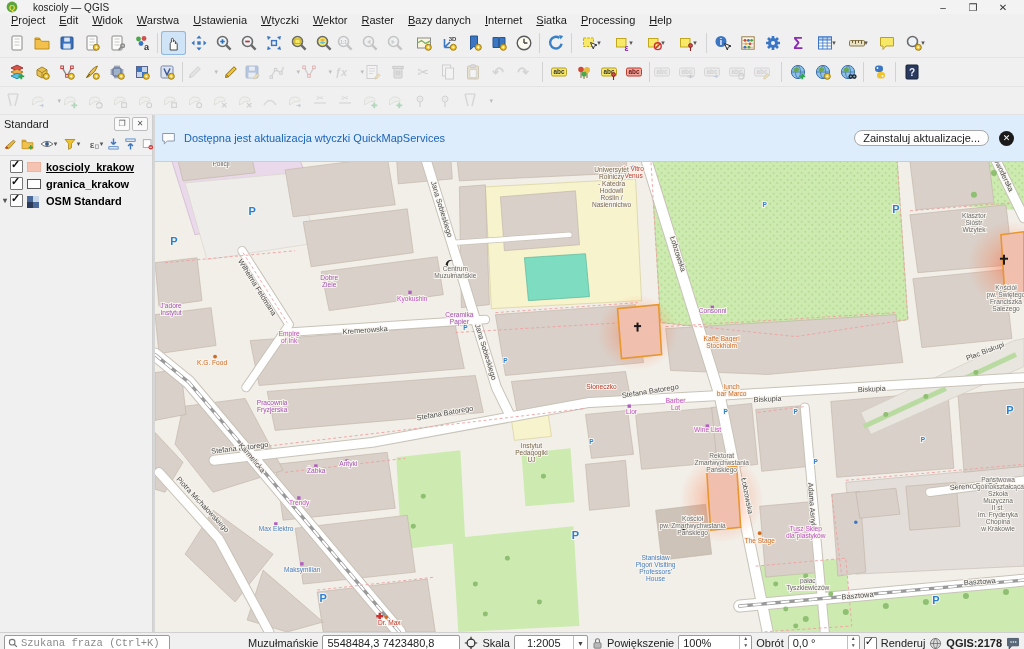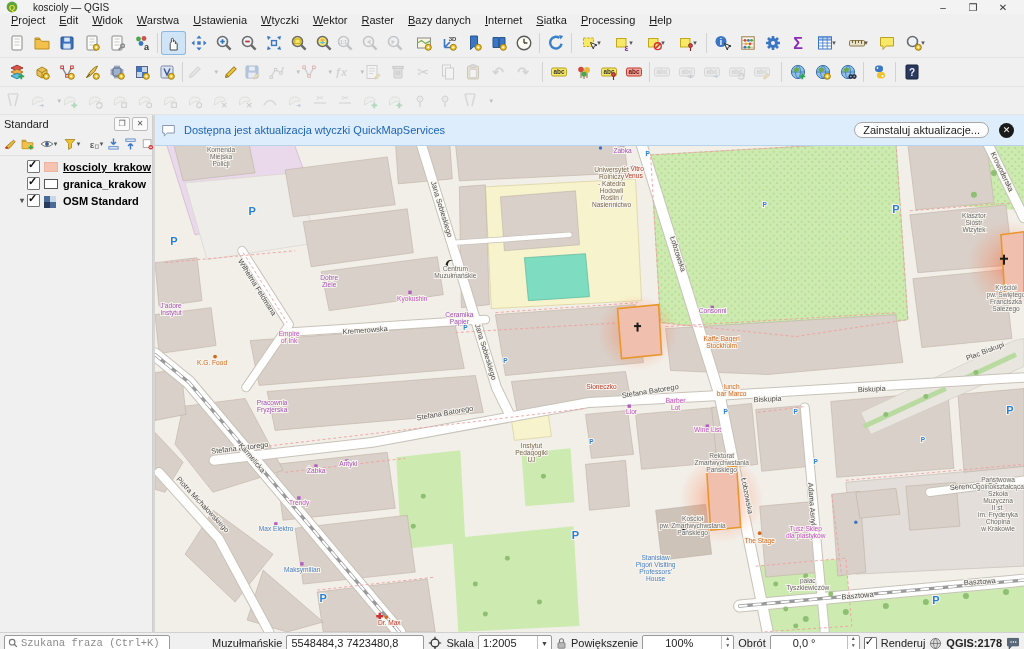--- a/index.html
+++ b/index.html
@@ -24,46 +24,46 @@
   #main{display:flex;height:517px;}
   #panel{width:152px;background:#f0f0f0;border-right:1px solid #cfcfcf;display:flex;flex-direction:column;}
   #phead{height:18px;display:flex;align-items:center;padding:0 4px;font-size:11px;color:#222;}
   #phead .spacer{flex:1;}
   .pwbtn{width:14px;height:12px;font-size:8px;color:#555;text-align:center;border:1px solid #bbb;border-radius:2px;margin-left:2px;background:#fafafa;line-height:11px;}
   #ptools{height:22px;display:flex;align-items:center;padding:0 2px;border-bottom:1px solid #e0e0e0;}
   #ptools .tbtn{width:17px;height:20px;}
   #ptools .tbtn.hasdd{width:23px;}
   #ptools svg{transform:scale(.82);}
   #ltree{flex:1;padding-top:2px;}
-  .lrow{display:flex;align-items:center;height:17px;padding-left:17px;font-size:11px;font-weight:bold;color:#000;}
+  .lrow{display:flex;align-items:center;height:17px;padding-left:0;font-size:11px;font-weight:bold;color:#000;}
   .lrow .arr{width:10px;font-size:8px;color:#555;text-align:center;}
   .lrow .cb{width:11px;height:11px;border:1px solid #777;background:#fff;margin-right:4px;position:relative;border-radius:1px;}
   .lrow .cb.on:after{content:"✓";position:absolute;left:0px;top:-3px;font-size:11px;color:#111;}
   .lrow .sw{width:14px;height:10px;margin-right:5px;flex:0 0 auto;}
   .lrow .nm.sel{text-decoration:underline;}
   #splitter{width:2px;background:#d6d6d6;}
   #canvas{flex:1;position:relative;background:#f2efe9;}
   #notif{position:absolute;left:0;top:0;right:0;height:22px;background:#ddedfb;border-bottom:1px solid #b7d3ec;
-    display:flex;align-items:center;padding:4px 6px;z-index:5;font-size:11px;}
+    display:flex;align-items:center;padding:12px 6px;z-index:5;font-size:11px;}
   #notif .txt{color:#1c63b8;margin-left:8px;flex:1;}
   #notif .nbtn{background:#fdfdfd;border:1px solid #a8a8a8;border-radius:8px;font-size:11px;padding:1px 8px;color:#222;margin-right:10px;}
   #notif .ncls{width:15px;height:15px;border-radius:50%;background:#1a1a1a;color:#fff;font-size:9px;line-height:15px;text-align:center;margin-right:4px;}
   #mapsvg{position:absolute;inset:0;width:100%;height:100%;}
   
   #status{height:20px;display:flex;align-items:center;background:#f0f0f0;border-top:1px solid #d0d0d0;font-size:11px;color:#222;padding:0 4px;gap:4px;}
   #searchbox{width:158px;height:15px;border:1px solid #9a9a9a;border-radius:2px;background:#fff;display:flex;align-items:center;padding:0 3px;}
   #searchbox .ph{color:#8a8a8a;font-size:10.5px;margin-left:3px;font-family:Liberation Mono, monospace;}
   .sblab{white-space:nowrap;}
   .sbfield{background:#fff;border:1px solid #9a9a9a;border-radius:2px;height:14px;display:flex;align-items:center;padding:0 4px;white-space:nowrap;}
   .spin{display:flex;align-items:stretch;background:#fff;border:1px solid #9a9a9a;border-radius:2px;height:14px;}
-  .spin .val{padding:0 4px;display:flex;align-items:center;min-width:42px;margin-left:18px;}
+  .spin .val{padding:0 4px;display:flex;align-items:center;min-width:42px;}
   .spin .btns{display:flex;flex-direction:column;border-left:1px solid #c0c0c0;width:11px;}
   .spin .btns div{flex:1;font-size:5px;line-height:4px;text-align:center;color:#555;}
   .combo{display:flex;align-items:stretch;background:#fff;border:1px solid #9a9a9a;border-radius:2px;height:14px;width:72px;}
-  .combo .val{flex:1;padding:0 4px;display:flex;align-items:center;}
+  .combo .val{flex:1;padding:0 12px;display:flex;align-items:center;}
   .combo .da{width:13px;border-left:1px solid #c0c0c0;font-size:7px;color:#444;display:flex;align-items:center;justify-content:center;}
   .sbcb{width:11px;height:11px;border:1px solid #777;background:#fff;position:relative;border-radius:1px;}
   .sbcb.on:after{content:"✓";position:absolute;left:0;top:-3px;font-size:11px;color:#111;}
   .flex1{flex:1;}
 </style>
 </head>
 <body>
 
 <div id="titlebar">
   <svg width="12" height="12" viewBox="0 0 12 12">

